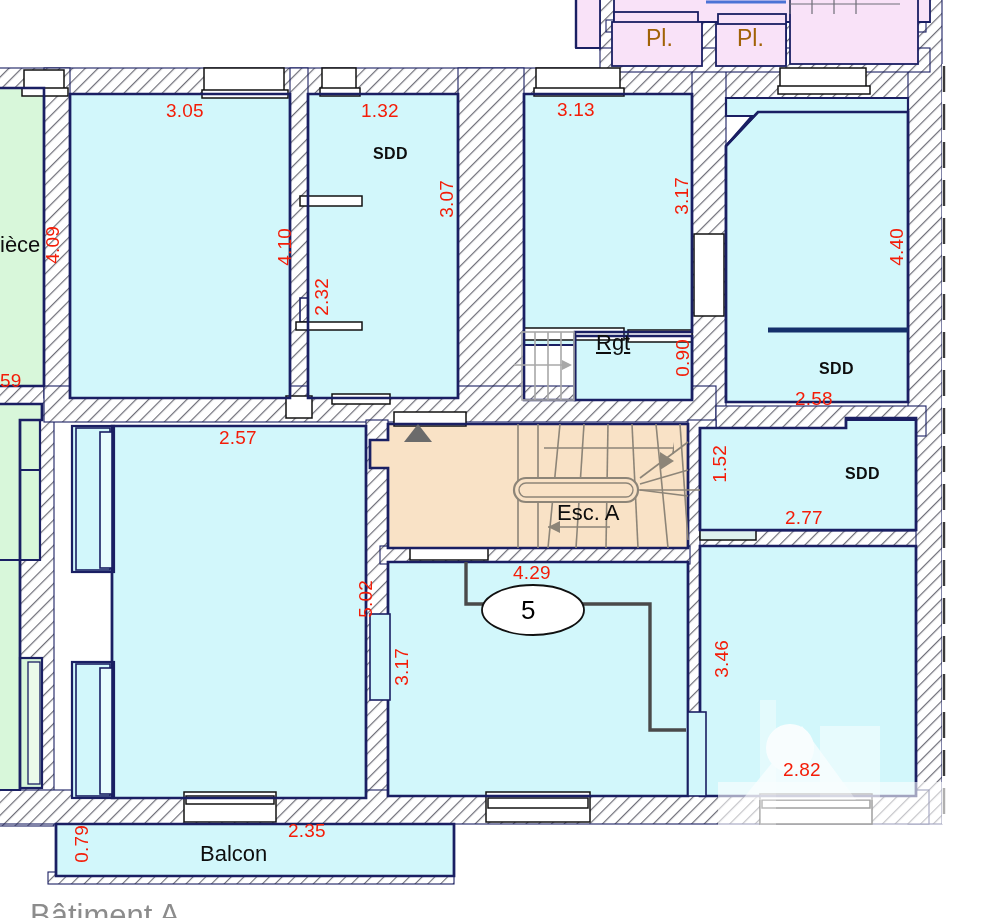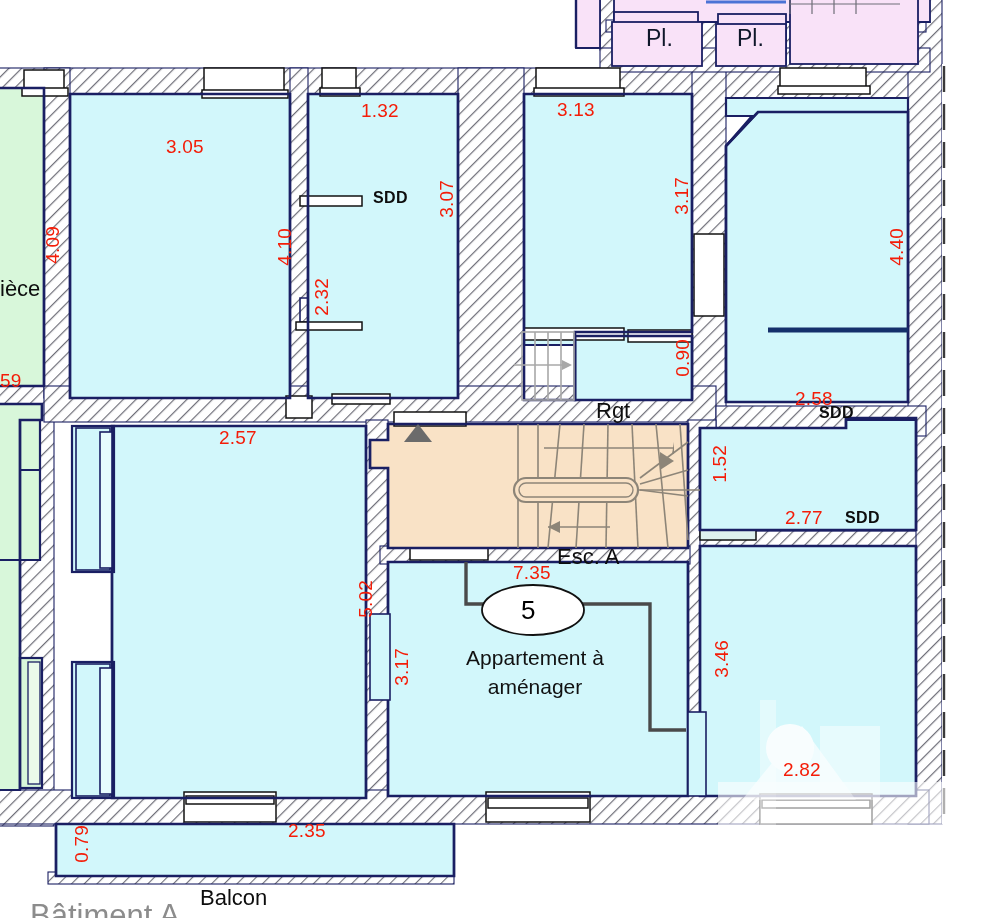--- a/index.html
+++ b/index.html
@@ -4,23 +4,23 @@
 <style>
   html,body{margin:0;padding:0;background:#ffffff;}
   body{font-family:"Liberation Sans", sans-serif;}
   #plan{
     position:relative;width:1000px;height:918px;overflow:hidden;background:#fff;
   }
   #plan svg{display:block;}
   .lbl{position:absolute;white-space:nowrap;pointer-events:none;}
   .dim{color:#f41d08;font-size:19px;font-family:"Liberation Sans",sans-serif;letter-spacing:0.2px;}
   .dim.v{transform-origin:0 0;}
-  .rname{color:#0d0d0d;font-size:22px;font-family:"Liberation Sans",sans-serif;margin-top:44px;}
+  .rname{color:#0d0d0d;font-size:22px;font-family:"Liberation Sans",sans-serif;}
   .rname.small{font-size:16px;font-weight:bold;letter-spacing:0.4px;}
-  .plname{color:#0f172a;font-size:23px;}
+  .plname{color:#a16207;font-size:23px;}
   .bignum{color:#000;font-size:26px;}
   .apt{color:#111;font-size:21px;text-align:center;line-height:30px;}
   .bldg{color:#8c8c8c;font-size:31px;}
 </style>
 </head>
 <body>
 
 <div id="plan">
 
 <svg width="1000" height="918" viewBox="0 0 1000 918">
@@ -267,53 +267,51 @@
     <path d="M742 800 L802 726 L856 800 Z" fill="#ffffff" opacity="0.8"></path>
     <path d="M820 726 L880 726 L880 800 L820 800 Z" fill="#ffffff" opacity="0.55"></path>
     <rect x="718" y="782" width="262" height="44" fill="#ffffff" opacity="0.7"></rect>
     <rect x="760" y="700" width="16" height="130" fill="#ffffff" opacity="0.45"></rect>
   </g>
 
   </g>
 </svg>
 
 <div id="dimlayer">
-      <div class="lbl dim" style="left: 166px; top: 100px; margin-top: 36px;">3.05</div>
+      <div class="lbl dim" style="left: 166px; top: 100px;">3.05</div>
       <div class="lbl dim" style="left: 361px; top: 100px;">1.32</div>
       <div class="lbl dim" style="left: 557px; top: 99px;">3.13</div>
       <div class="lbl dim v" style="left: 42px; top: 226px; transform: rotate(-90deg) translate(-100%, 0px);">4.09</div>
       <div class="lbl dim v" style="left: 274px; top: 228px; transform: rotate(-90deg) translate(-100%, 0px);">4.10</div>
       <div class="lbl dim v" style="left: 436px; top: 180px; transform: rotate(-90deg) translate(-100%, 0px);">3.07</div>
       <div class="lbl dim v" style="left: 671px; top: 177px; transform: rotate(-90deg) translate(-100%, 0px);">3.17</div>
       <div class="lbl dim v" style="left: 886px; top: 228px; transform: rotate(-90deg) translate(-100%, 0px);">4.40</div>
       <div class="lbl dim v" style="left: 311px; top: 278px; transform: rotate(-90deg) translate(-100%, 0px);">2.32</div>
       <div class="lbl dim" style="left: 0px; top: 370px;">59</div>
       <div class="lbl dim v" style="left: 672px; top: 339px; transform: rotate(-90deg) translate(-100%, 0px);">0.90</div>
       <div class="lbl dim" style="left: 795px; top: 388px;">2.58</div>
       <div class="lbl dim" style="left: 219px; top: 427px;">2.57</div>
       <div class="lbl dim v" style="left: 709px; top: 445px; transform: rotate(-90deg) translate(-100%, 0px);">1.52</div>
       <div class="lbl dim" style="left: 785px; top: 507px; text-align: right;">2.77</div>
-      <div class="lbl dim" style="left: 513px; top: 562px;">7.35</div>
+      <div class="lbl dim" style="left: 513px; top: 562px;">4.29</div>
       <div class="lbl dim v" style="left: 355px; top: 580px; transform: rotate(-90deg) translate(-100%, 0px);">5.02</div>
       <div class="lbl dim v" style="left: 391px; top: 648px; transform: rotate(-90deg) translate(-100%, 0px);">3.17</div>
       <div class="lbl dim v" style="left: 711px; top: 640px; transform: rotate(-90deg) translate(-100%, 0px);">3.46</div>
       <div class="lbl dim" style="left: 783px; top: 759px;">2.82</div>
       <div class="lbl dim v" style="left: 71px; top: 825px; transform: rotate(-90deg) translate(-100%, 0px);">0.79</div>
       <div class="lbl dim" style="left: 288px; top: 820px;">2.35</div>
     </div>
 <div id="namelayer">
       <div class="lbl rname small" style="left: 373px; top: 145px;">SDD</div>
       <div class="lbl rname" style="left: 0px; top: 232px;">ièce</div>
       <div class="lbl plname" style="left: 646px; top: 25px;">Pl.</div>
       <div class="lbl plname" style="left: 737px; top: 25px;">Pl.</div>
-      <div class="lbl rname" style="left: 596px; top: 354px;">Rgt</div>
+      <div class="lbl rname" style="left: 596px; top: 330px; text-decoration: underline;">Rgt</div>
       <div class="lbl rname small" style="left: 819px; top: 360px;">SDD</div>
       <div class="lbl rname small" style="left: 845px; top: 465px;">SDD</div>
       <div class="lbl rname" style="left: 557px; top: 500px;">Esc. A</div>
       <div class="lbl rname" style="left: 200px; top: 841px;">Balcon</div>
     </div>
 
 <div class="lbl bignum" style="left:521px;top:595px;">5</div>
-<div class="lbl apt" style="left:455px;top:643px;width:160px;">Appartement à</div>
-<div class="lbl apt" style="left:455px;top:672px;width:160px;">aménager</div>
 <div class="lbl bldg" style="left:30px;top:898px;">Bâtiment A</div>
 
 </div>
 
 </body></html>

